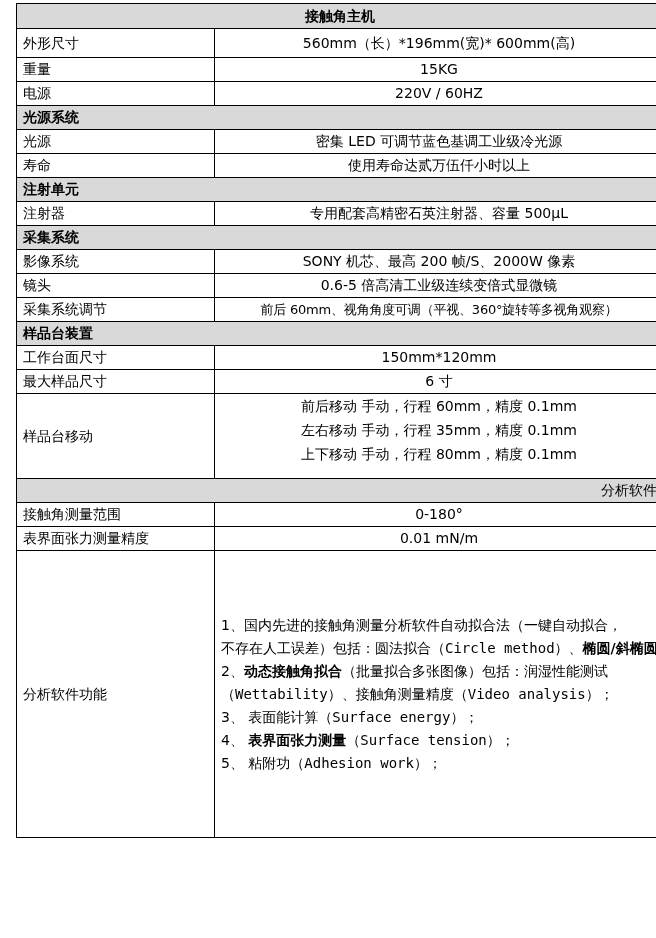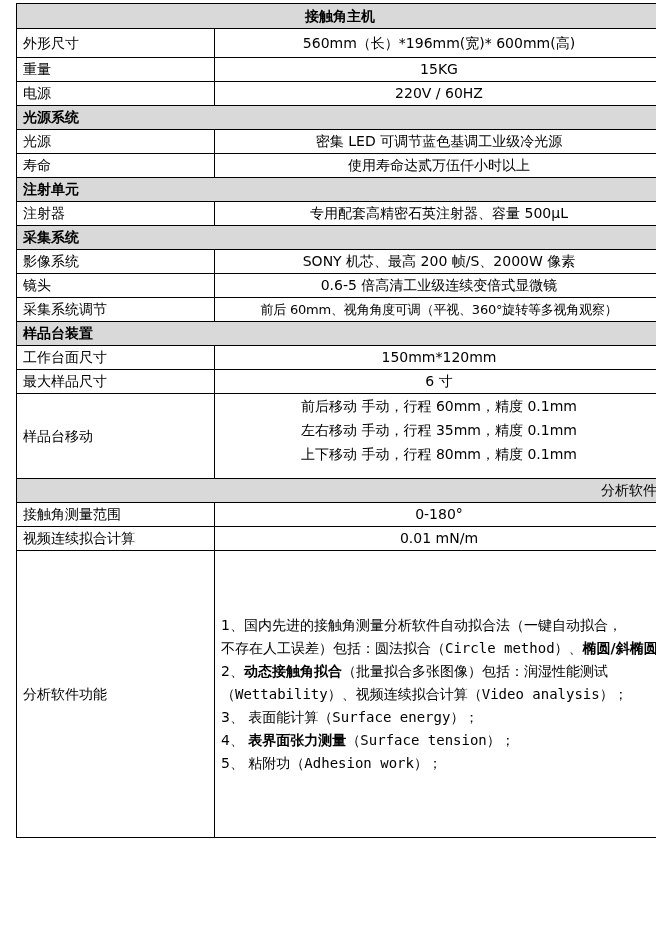--- a/index.html
+++ b/index.html
@@ -108,33 +108,33 @@
     </tr>
 
     <tr>
       <td class="section plain" colspan="2">分析软件</td>
     </tr>
     <tr>
       <td class="label">接触角测量范围</td>
       <td class="value">0-180°</td>
     </tr>
     <tr>
-      <td class="label">视频连续拟合计算</td>
+      <td class="label">表界面张力测量精度</td>
       <td class="value">0.01 mN/m</td>
     </tr>
     <tr>
       <td class="label label-tall">分析软件功能</td>
       <td class="feature">
         <p>
           <span>1、国内先进的接触角测量分析软件自动拟合法（一键自动拟合，</span><br>
           <span>不存在人工误差）包括：圆法拟合（</span><span class="en">Circle method</span><span>）、</span><b>椭圆/斜椭圆拟合法</b>
         </p>
         <p>
           <span>2、</span><b>动态接触角拟合</b><span>（批量拟合多张图像）包括：润湿性能测试</span><br>
-          <span>（</span><span class="en">Wettability</span><span>）、视频连续拟合计算（</span><span class="en">Video analysis</span><span>）；</span>
+          <span>（</span><span class="en">Wettability</span><span>）、接触角测量精度（</span><span class="en">Video analysis</span><span>）；</span>
         </p>
         <p>
           <span>3、 表面能计算（</span><span class="en">Surface energy</span><span>）；</span>
         </p>
         <p>
           <span>4、 </span><b>表界面张力测量</b><span>（</span><span class="en">Surface tension</span><span>）；</span>
         </p>
         <p>
           <span>5、 粘附功（</span><span class="en">Adhesion work</span><span>）；</span>
         </p>

